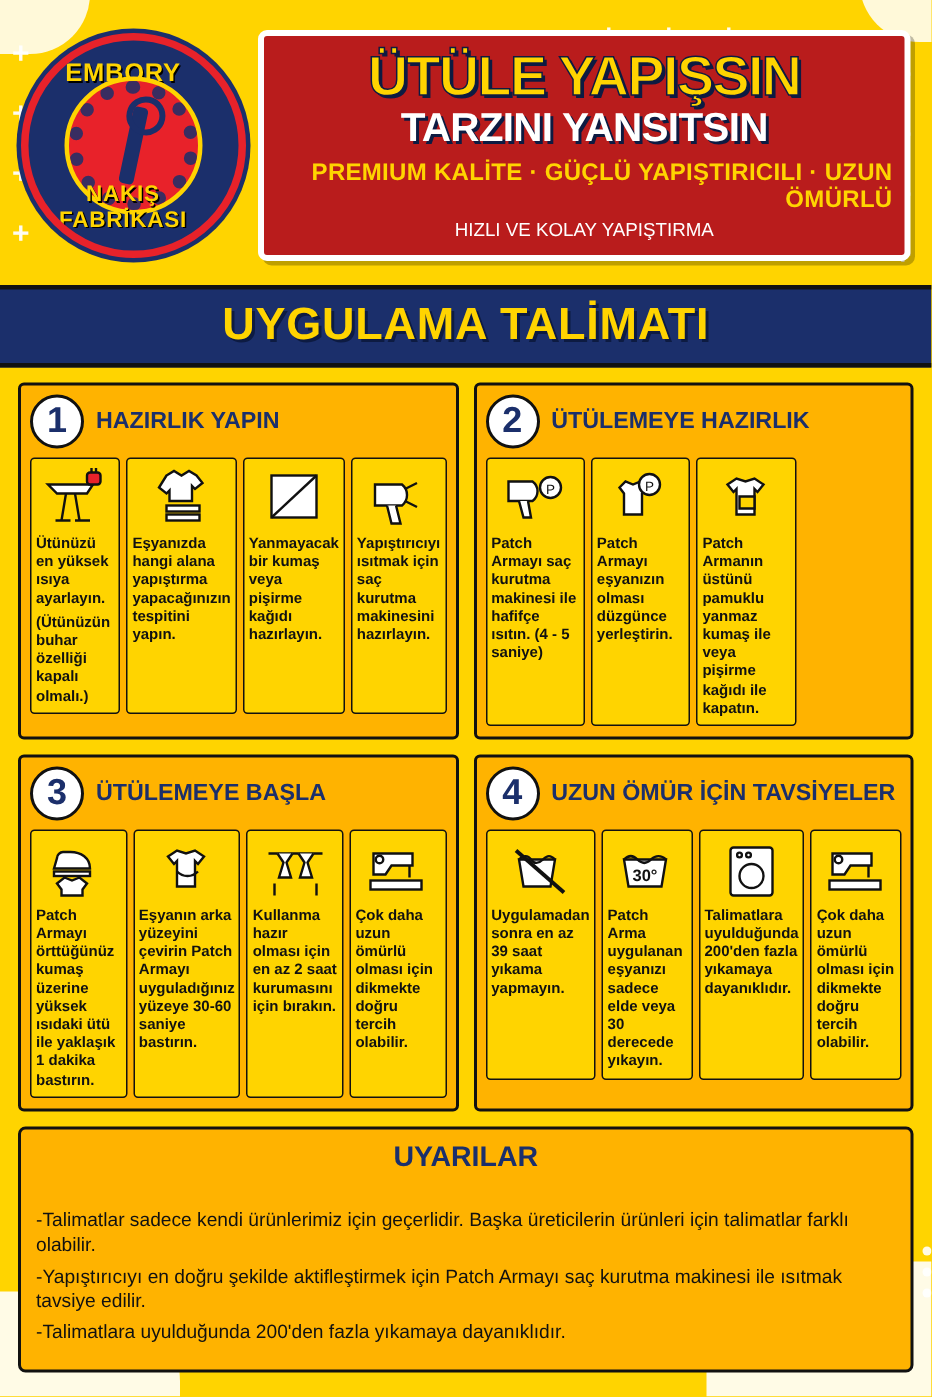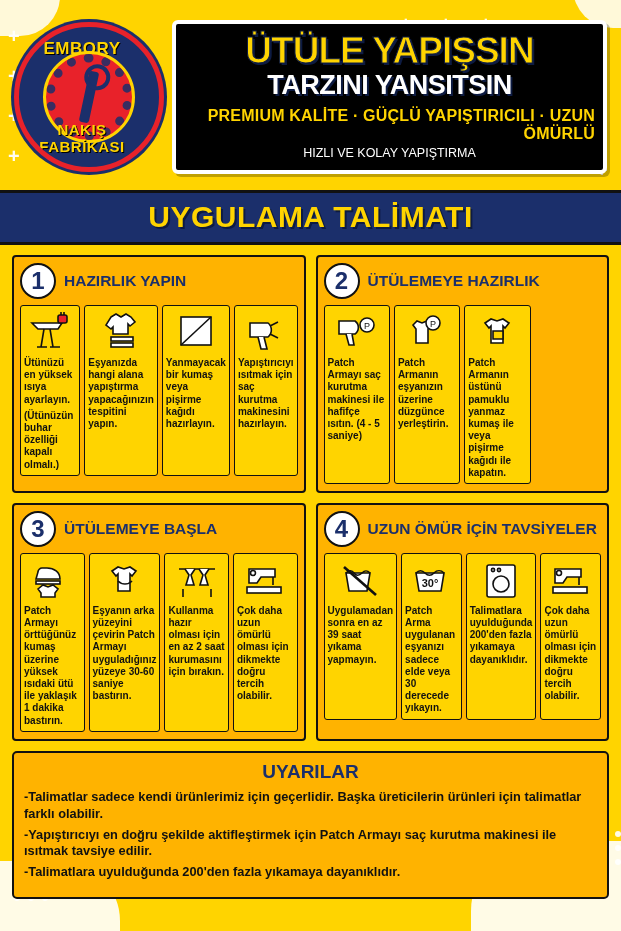--- a/index.html
+++ b/index.html
@@ -54,21 +54,21 @@
     width: 10px; height: 52px; background:#1b2f6b; border-radius:3px;
     transform: rotate(12deg);
     position:relative;
   }
   .logo .needle:after{
     content:""; position:absolute; top:-8px; left:-4px;
     width:18px; height:18px; border:4px solid #1b2f6b; border-radius:50%;
     background:transparent;
   }
   .title-block {
-    flex:1; background:#000000;
+    flex:1; background:#b91c1c;
     border: 4px solid #fff;
     border-radius: 6px;
     padding: 8px 8px 10px 8px;
     text-align:center;
     box-shadow: 3px 3px 0 rgba(0,0,0,.25);
   }
   .title-1 {
     color:#ffd400; font-weight:bold; font-size:37px; line-height:1;
     letter-spacing:-1px;
     -webkit-text-stroke: 1px #0d1b42;
@@ -144,25 +144,25 @@
   
   .warn {
     position:relative; z-index:2;
     margin: 10px 12px 0 12px;
     background:#ffb300;
     border:2px solid #111;
     border-radius:5px;
     padding:8px 10px 12px 10px;
   }
   .warn h3 {
-    text-align:center; color:#1b2f6b; font-size:19px; font-weight:bold; margin-bottom:6px;
+    text-align:center; color:#1b2f6b; font-size:19px; font-weight:bold; margin-bottom:22px;
   }
   .warn ul { list-style:none; }
   .warn li {
-    font-size:12.8px; color:#111; font-weight:bold; line-height:1.32; margin-bottom:4px;
+    font-size:12.8px; color:#111; font-weight:normal; line-height:1.32; margin-bottom:4px;
   }
 </style>
 </head>
 <body>
 
 <div class="bg-deco">
   <div class="plus" style="left:8px; top:26px;">+</div>
   <div class="plus" style="left:8px; top:66px;">+</div>
   <div class="plus" style="left:8px; top:106px;">+</div>
   <div class="plus" style="left:8px; top:146px;">+</div>
@@ -299,21 +299,21 @@
       <div class="cell">
         <div class="icon">
           <svg width="44" height="42" viewBox="0 0 44 42">
               <g fill="#fff" stroke="#111" stroke-width="1.6">
             <path d="M8 14l4-4 5 2 5-2 4 4-3 4v14H11V18z"></path>
                 <circle cx="28" cy="12" r="7"></circle>
             <text x="28" y="16" font-size="9" text-anchor="middle" fill="#111" stroke="none" font-family="Liberation Sans">P</text>
           </g>
             </svg>
         </div>
-        <div class="txt">Patch Armanın eşyanızın üzerine düzgünce yerleştirin.</div>
+        <div class="txt">Patch Armayı eşyanızın olması düzgünce yerleştirin.</div>
       </div>
       <div class="cell">
         <div class="icon">
           <svg width="44" height="42" viewBox="0 0 44 42">
               <g fill="#fff" stroke="#111" stroke-width="1.6">
             <path d="M10 12l6-4 6 2 6-2 6 4-4 5-2-2v17H16V15l-2 2z"></path>
             <path d="M18 20h10v8H18z" fill="#ffd400"></path>
           </g>
             </svg>
         </div>

